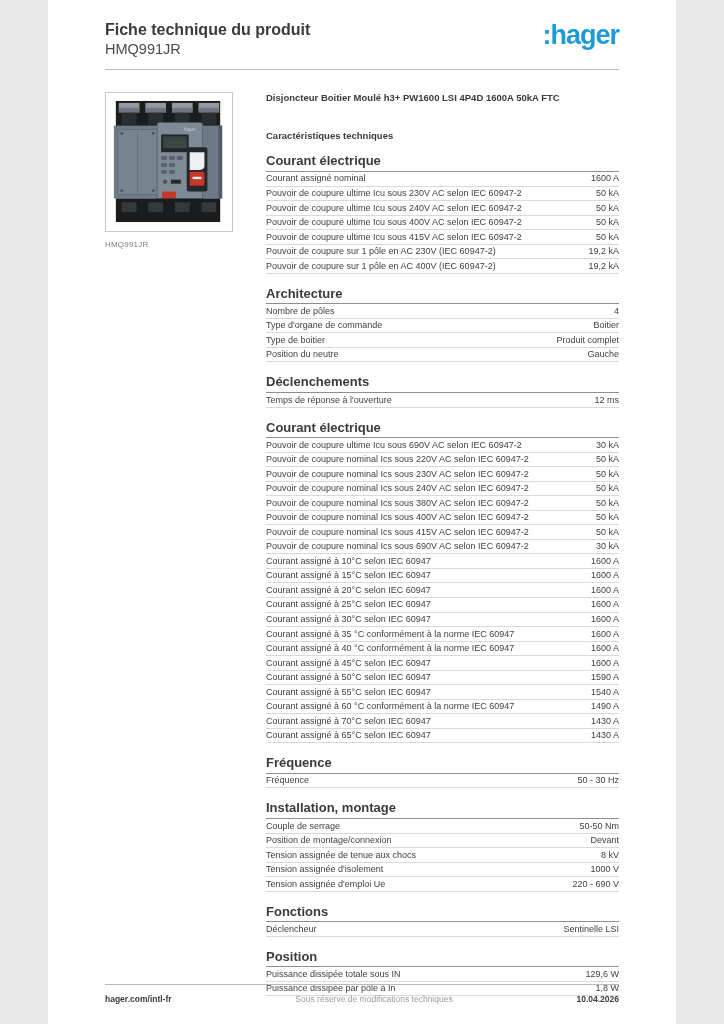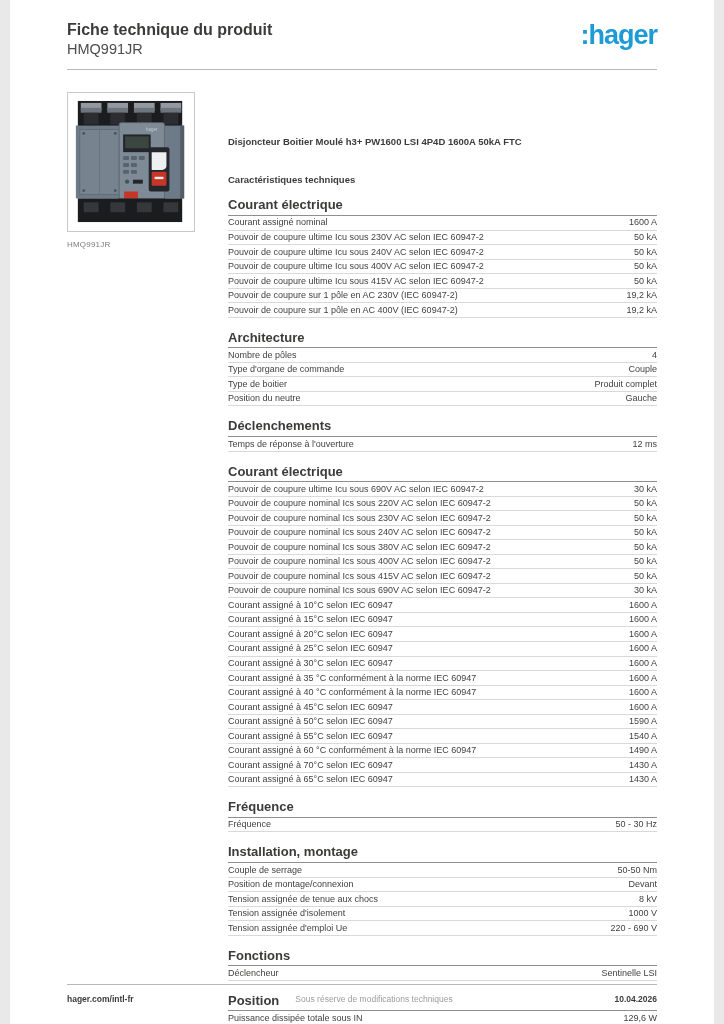--- a/index.html
+++ b/index.html
@@ -1,20 +1,20 @@
 <!DOCTYPE html>
 <html><head>
 <meta charset="utf-8">
 <style>
   * { margin: 0; padding: 0; box-sizing: border-box; }
   html, body { background: #e9e9e9; }
   body { font-family: "Liberation Sans", sans-serif; }
   .page {
     position: relative;
-    width: 704px; height: 1024px;
+    width: 628px; height: 1024px;
     margin: 0 auto;
     background: #ffffff;
     color: #3d3d3c;
     overflow: hidden;
   }
   
   .header {
     position: absolute; top: 20px; left: 57px; right: 57px;
     display: flex; justify-content: space-between; align-items: flex-start;
   }
@@ -28,21 +28,21 @@
   .left-col { width: 128px; flex: 0 0 128px; }
   .img-frame {
     width: 128px; height: 140px;
     border: 1px solid #c9c9c9;
     background: #ffffff;
     display: flex; align-items: center; justify-content: center;
   }
   .img-caption { margin-top: 8px; font-size: 8px; color: #7c7c7b; letter-spacing: 0.2px; }
 
   .main-col { flex: 1 1 auto; margin-left: 33px; }
-  .product-name { font-size: 9.5px; font-weight: bold; color: #3b3b3a; line-height: 1.2; margin-top: 44px; }
+  .product-name { font-size: 9.5px; font-weight: bold; color: #3b3b3a; line-height: 1.2; }
   .char-title { margin-top: 27px; font-size: 9.5px; font-weight: bold; color: #3b3b3a; }
 
   .section-heading {
     margin-top: 12px;
     font-size: 13px; font-weight: bold; color: #3b3b3a;
     padding-bottom: 2px;
     border-bottom: 1px solid #8f8f8f;
     line-height: 1.2;
   }
   .spec-row {
@@ -193,21 +193,21 @@
 
   <section>
     <div class="section-heading">Architecture</div>
     <div>
               <div class="spec-row">
                 <span class="spec-label">Nombre de pôles</span>
                 <span class="spec-value">4</span>
               </div>
               <div class="spec-row">
                 <span class="spec-label">Type d'organe de commande</span>
-                <span class="spec-value">Couple</span>
+                <span class="spec-value">Boitier</span>
               </div>
               <div class="spec-row">
                 <span class="spec-label">Type de boitier</span>
                 <span class="spec-value">Produit complet</span>
               </div>
               <div class="spec-row">
                 <span class="spec-label">Position du neutre</span>
                 <span class="spec-value">Gauche</span>
               </div>
             </div>

